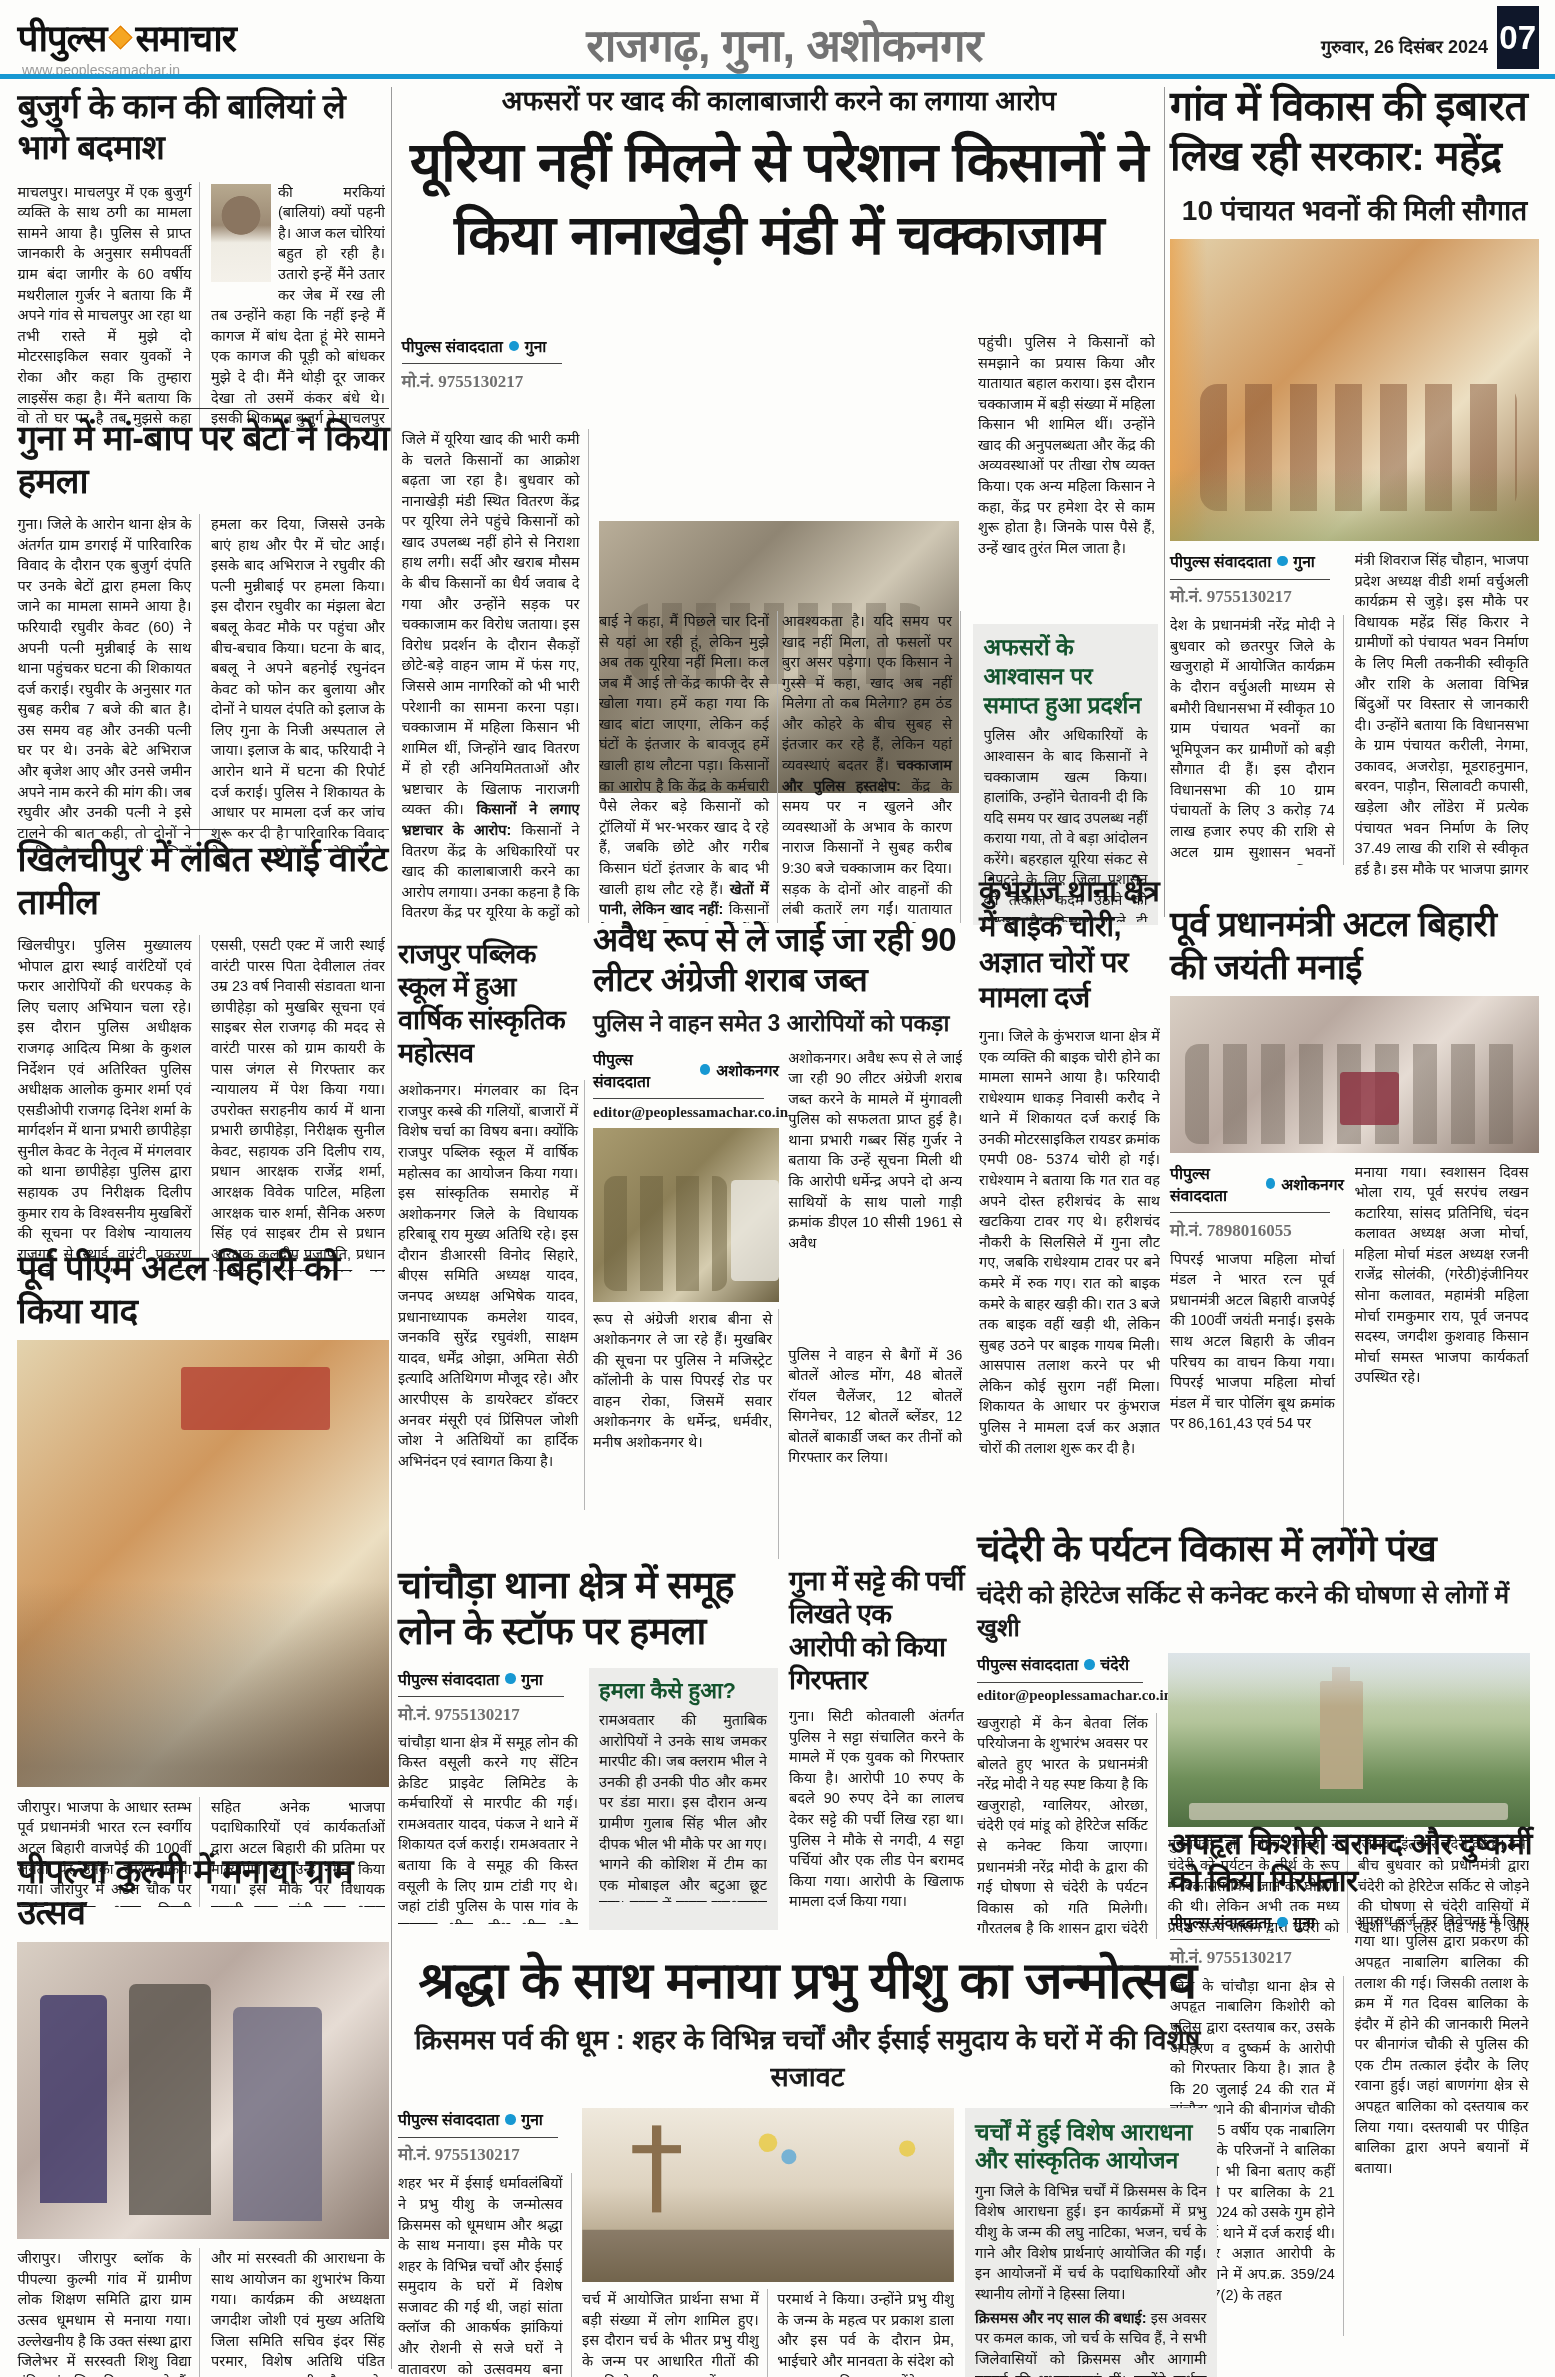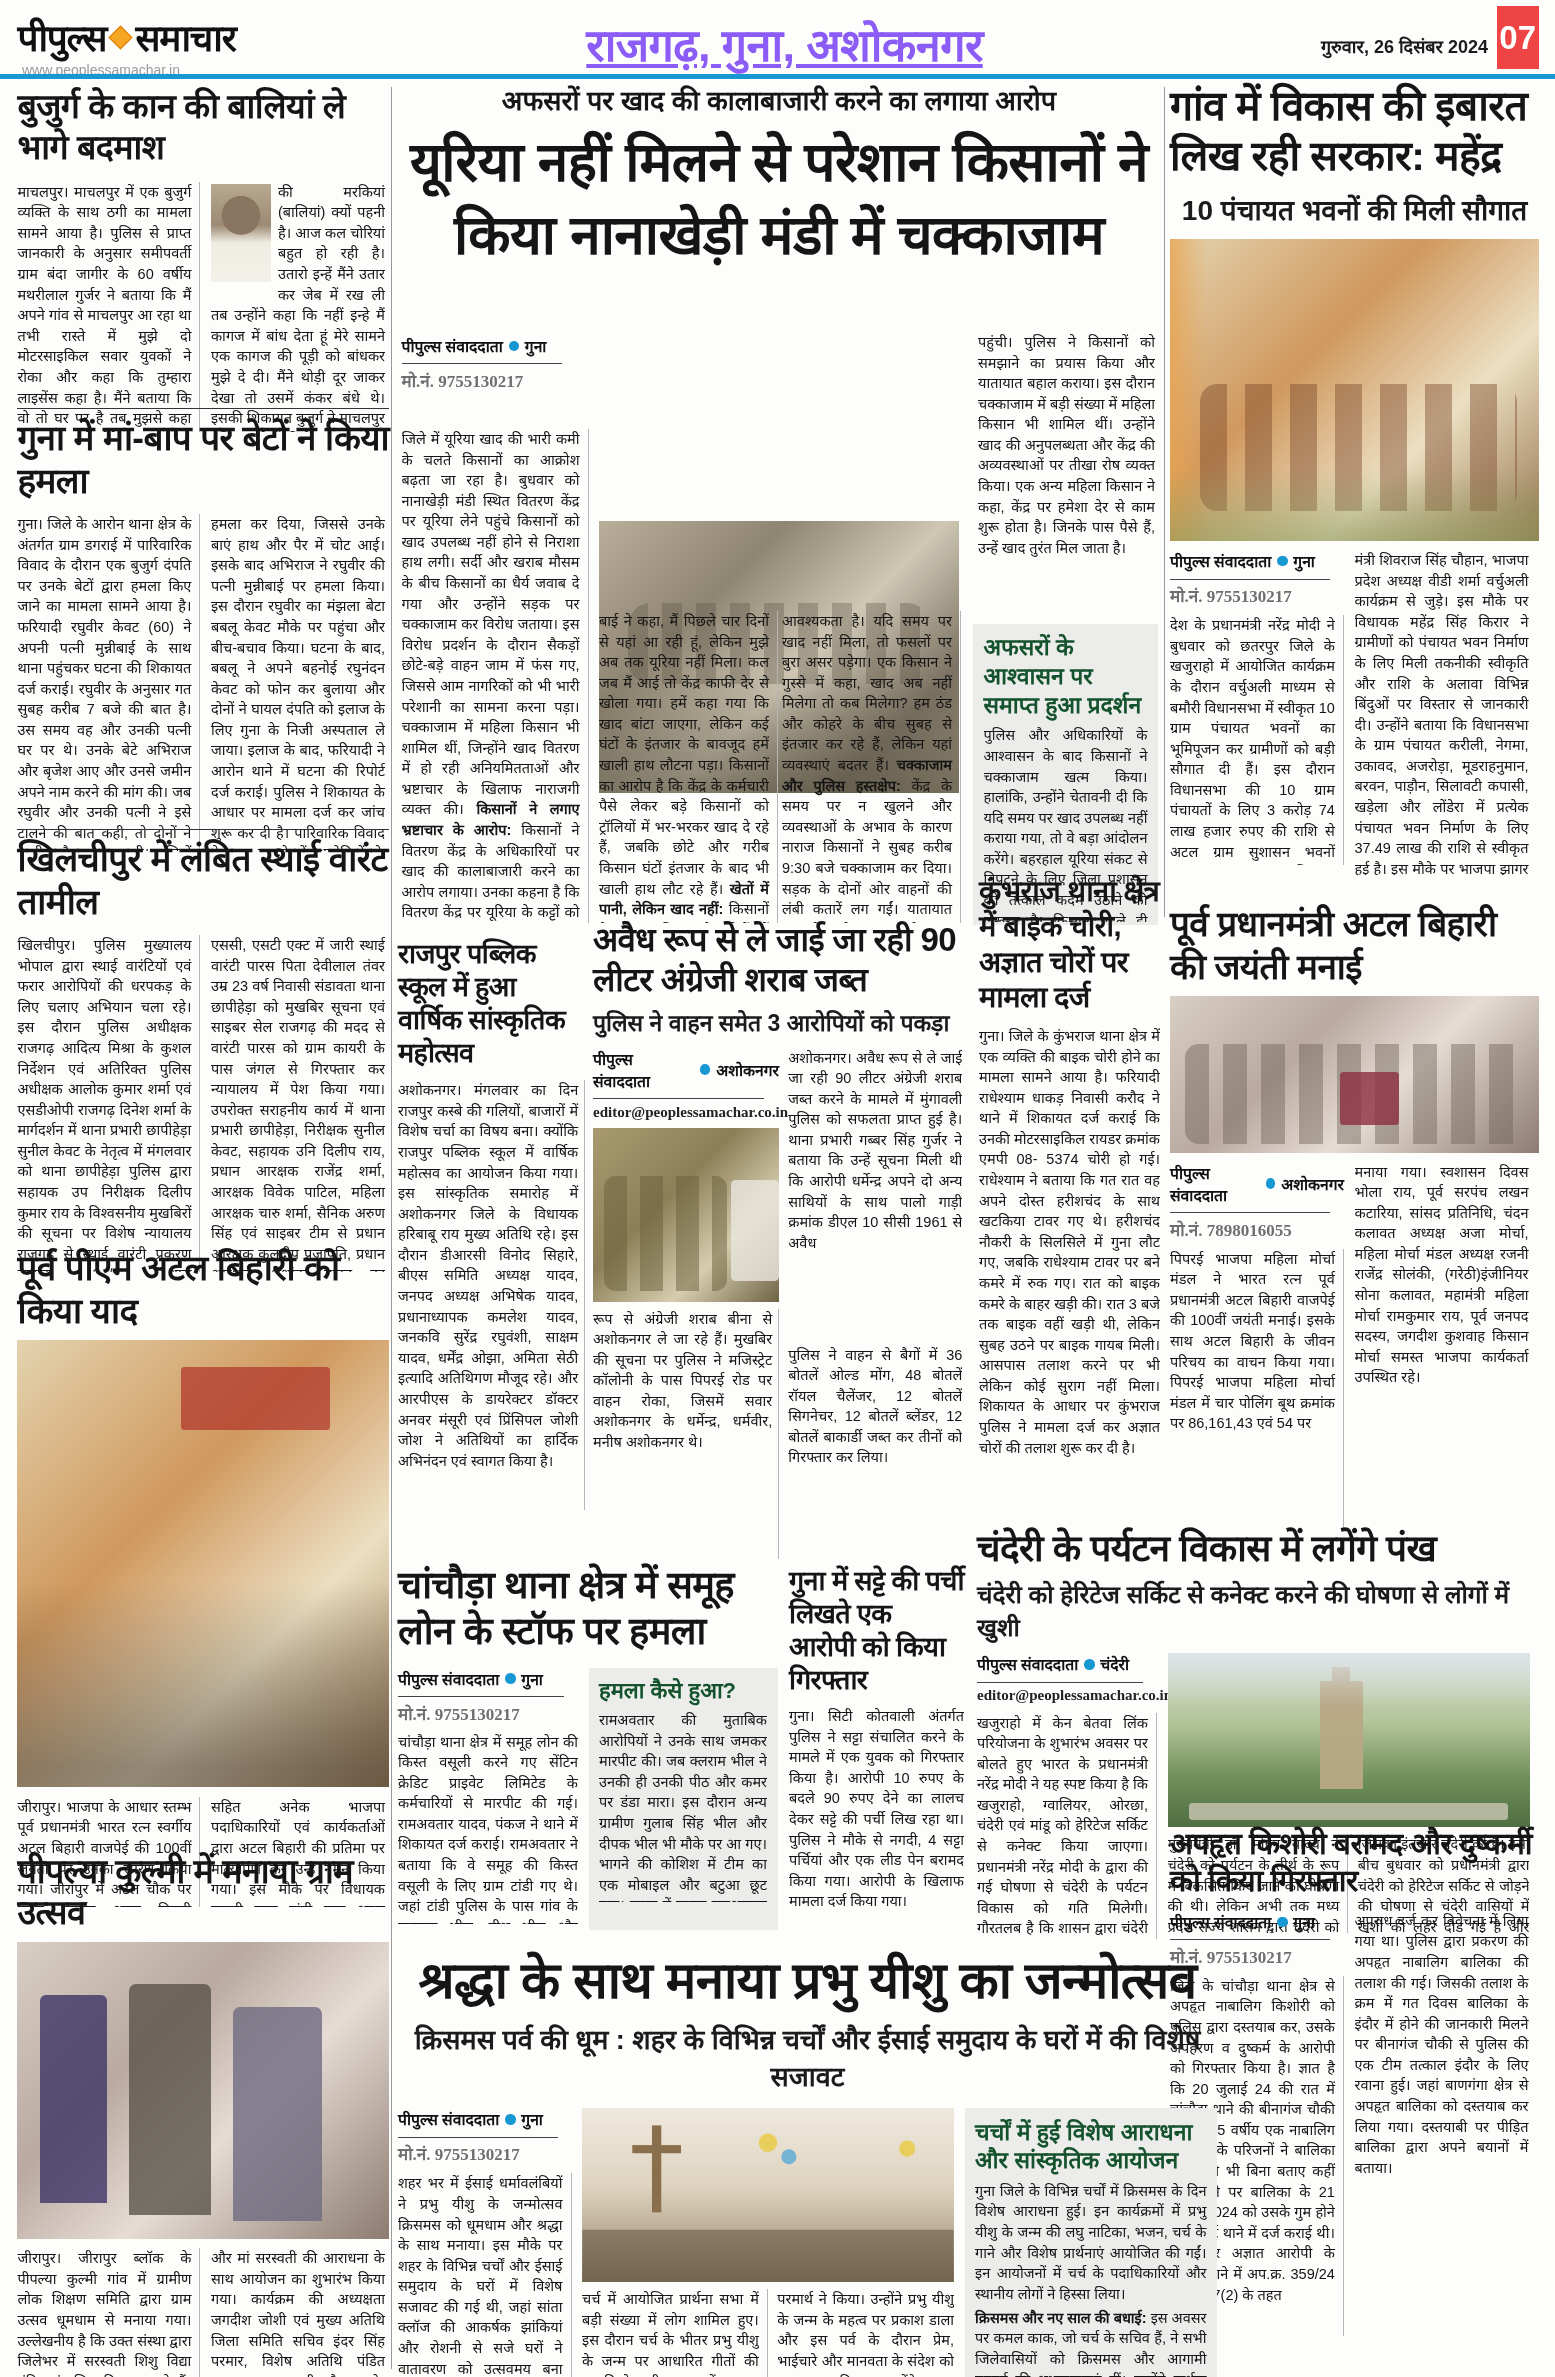--- a/index.html
+++ b/index.html
@@ -35,23 +35,23 @@
 <body>
 
 <div id="page">
 
   <div class="abs" style="left:17.4px;top:10.5px;width:372px;height:58px;">
     <span style="font-size:37px;font-weight:bold;color:#101010;letter-spacing:-1.2px;">पीपुल्स</span>
     <span style="display:inline-block;width:15px;height:15px;background:#f5a623;transform:rotate(45deg);margin:0 3.5px 4.6px 3.5px;border:1.2px solid #e07b00;"></span>
     <span style="font-size:37px;font-weight:bold;color:#101010;letter-spacing:-1.2px;">समाचार</span>
     <span style="font-size:14px;color:#9a9a9a;margin-left:4.6px;">www.peoplessamachar.in</span>
   </div>
-  <div class="abs center" style="left:523px;top:12.8px;width:523px;height:58px;font-size:45px;font-weight:bold;color:#8b5cf6;letter-spacing:-0.6px;text-decoration:underline;">राजगढ़, गुना, अशोकनगर</div>
+  <div class="abs center" style="left:523px;top:12.8px;width:523px;height:58px;font-size:45px;font-weight:bold;color:#737373;letter-spacing:-0.6px;">राजगढ़, गुना, अशोकनगर</div>
   <div class="abs" style="right:67px;top:34px;font-size:18px;font-weight:bold;color:#1b1b1b;">गुरुवार, 26 दिसंबर 2024</div>
-  <div class="abs center" style="right:16.3px;top:5.8px;width:42px;height:63px;background:#ef4444;color:#fff;font-size:33px;font-weight:bold;line-height:63px;">07</div>
+  <div class="abs center" style="right:16.3px;top:5.8px;width:42px;height:63px;background:#0f172a;color:#fff;font-size:33px;font-weight:bold;line-height:63px;">07</div>
   <div class="abs" style="left:0;top:74px;width:1555px;height:5.2px;background:#1798d2;"></div>
 
   <div class="abs vline" style="left:391px;top:87px;height:2282px;"></div>
   <div class="abs vline" style="left:1164px;top:87px;height:830px;"></div>
 
   <div class="abs" style="left:17.4px;top:86px;width:372px;height:321px;">
     <div class="hl" style="font-size:34px;">बुजुर्ग के कान की बालियां ले भागे बदमाश</div>
     <div style="display:flex;gap:10.5px;margin-top:12.8px;height:250px;">
       <div class="bodytxt clip colrule" style="width:174px;">माचलपुर। माचलपुर में एक बुजुर्ग व्यक्ति के साथ ठगी का मामला सामने आया है। पुलिस से प्राप्त जानकारी के अनुसार समीपवर्ती ग्राम बंदा जागीर के 60 वर्षीय मथरीलाल गुर्जर ने बताया कि मैं अपने गांव से माचलपुर आ रहा था तभी रास्ते में मुझे दो मोटरसाइकिल सवार युवकों ने रोका और कहा कि तुम्हारा लाइसेंस कहा है। मैंने बताया कि वो तो घर पर है तब मुझसे कहा कि यह कान में सोने</div>
       <div class="bodytxt clip" style="width:174px;">

